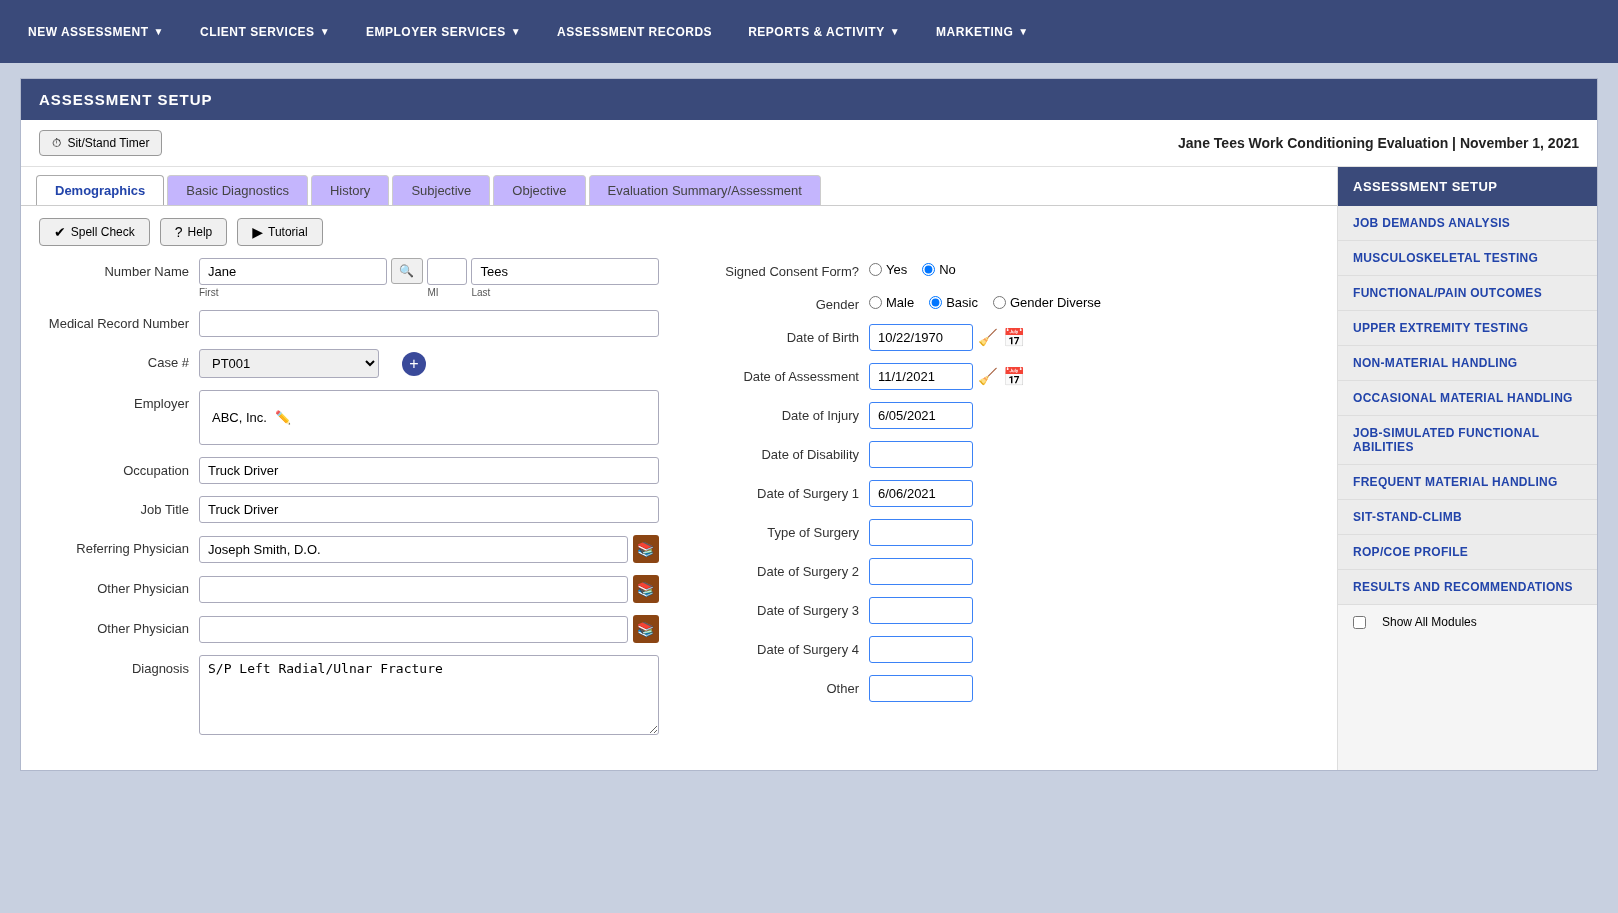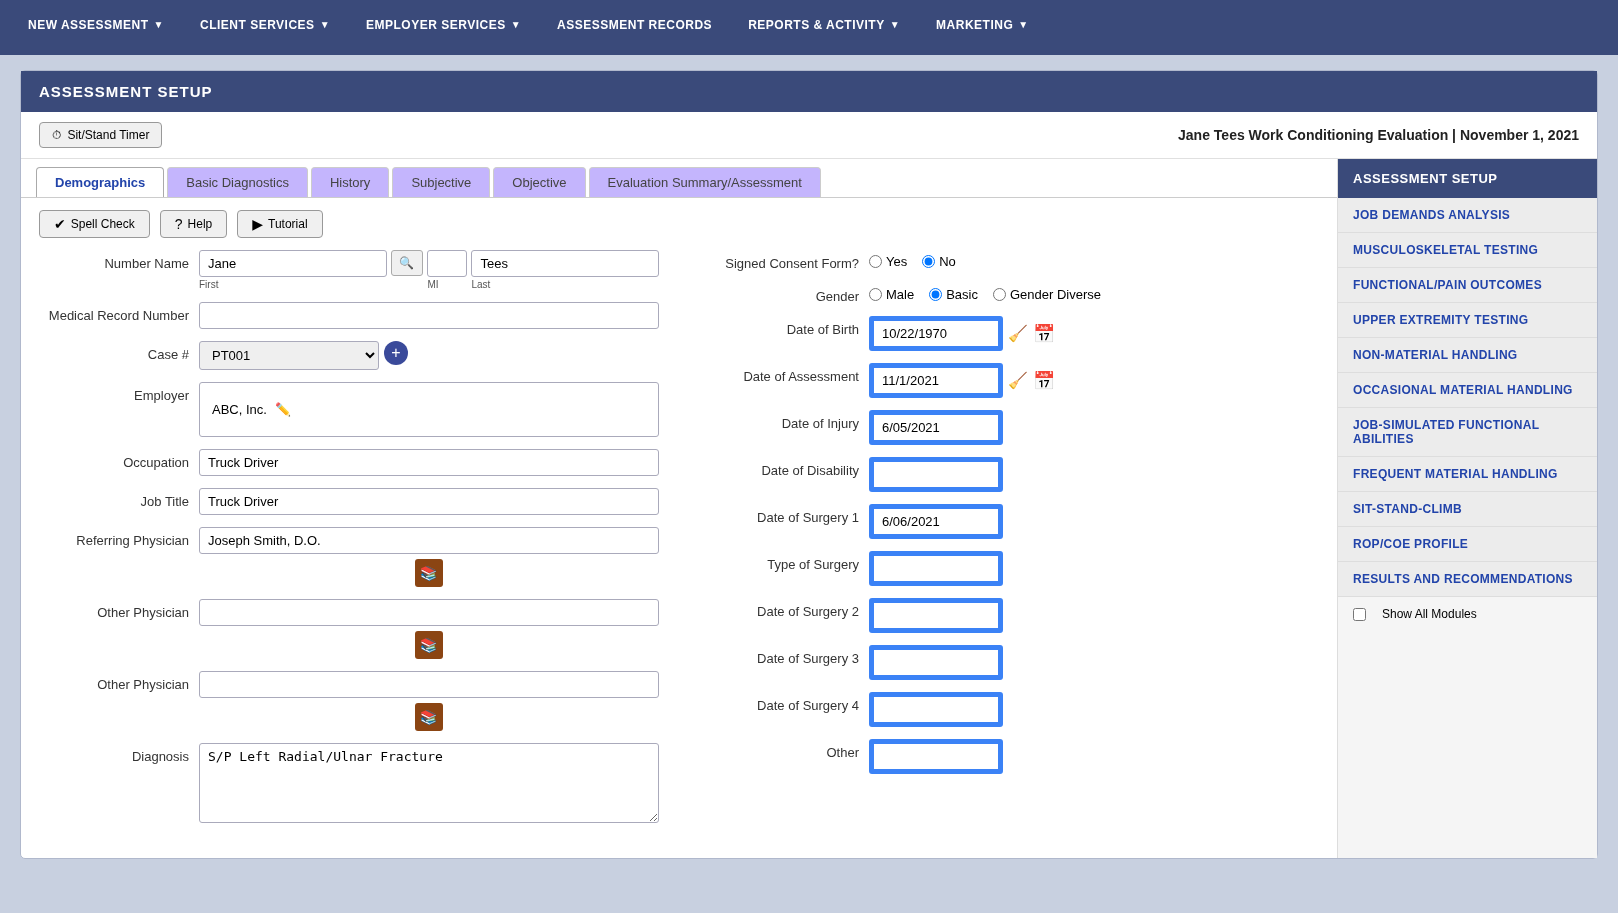--- a/index.html
+++ b/index.html
@@ -2,44 +2,44 @@
 <html><head>
   <meta charset="utf-8">
   <style>
     * { box-sizing: border-box; margin: 0; padding: 0; }
     body { font-family: Arial, sans-serif; font-size: 13px; background: #c8d0e0; }
 
     
     .top-nav {
       background: #3a4a7a;
       display: flex;
-      align-items: flex-end;
-      height: 55px;
-      padding: 4px 10px;
+      align-items: center;
+      height: 63px;
+      padding: 12px 10px;
     }
     .nav-item {
       color: white;
       font-size: 12px;
       font-weight: bold;
       padding: 0 18px;
       height: 53px;
       display: flex;
       align-items: center;
       cursor: pointer;
       white-space: nowrap;
       letter-spacing: 0.5px;
     }
     .nav-item .chevron { margin-left: 5px; font-size: 10px; }
 
     
     .main-container {
       margin: 15px 20px;
       background: white;
       border: 1px solid #b0b8cc;
-      border-radius: 5px;
+      border-radius: 0;
     }
 
     
     .assessment-header {
       background: #3a4a7a;
       color: white;
       font-size: 15px;
       font-weight: bold;
       padding: 12px 18px;
       letter-spacing: 1px;
@@ -176,21 +176,22 @@
       padding: 5px 8px;
       cursor: pointer;
       border-radius: 3px;
       font-size: 12px;
       align-self: flex-start;
     }
 
     
     .case-row {
       display: flex;
-      gap: 5px;
+      align-items: center;
+      gap: 23px;
     }
     .case-select {
       padding: 5px 8px;
       border: 1px solid #aab;
       border-radius: 3px;
       font-size: 13px;
       width: 180px;
     }
     .add-btn {
       background: #3a4a9a;
@@ -216,21 +217,20 @@
       display: flex;
       align-items: center;
       gap: 8px;
     }
 
     
     .physician-row {
       display: flex;
       align-items: center;
       gap: 5px;
-      flex-direction: column;
     }
     .book-icon {
       width: 28px;
       height: 28px;
       background: #8B4513;
       border-radius: 3px;
       display: flex;
       align-items: center;
       justify-content: center;
       color: white;
@@ -273,23 +273,23 @@
       font-size: 13px;
     }
 
     
     .date-row {
       display: flex;
       align-items: center;
       gap: 5px;
     }
     .date-input {
-      width: 134px;
+      width: 104px;
       padding: 5px 8px;
-      border: 5px solid #3b82f6;
+      border: 1px solid #3b82f6;
       border-radius: 3px;
       font-size: 13px;
     }
     .eraser-icon {
       font-size: 16px;
       cursor: pointer;
       color: #888;
     }
     .calendar-icon {
       font-size: 18px;

